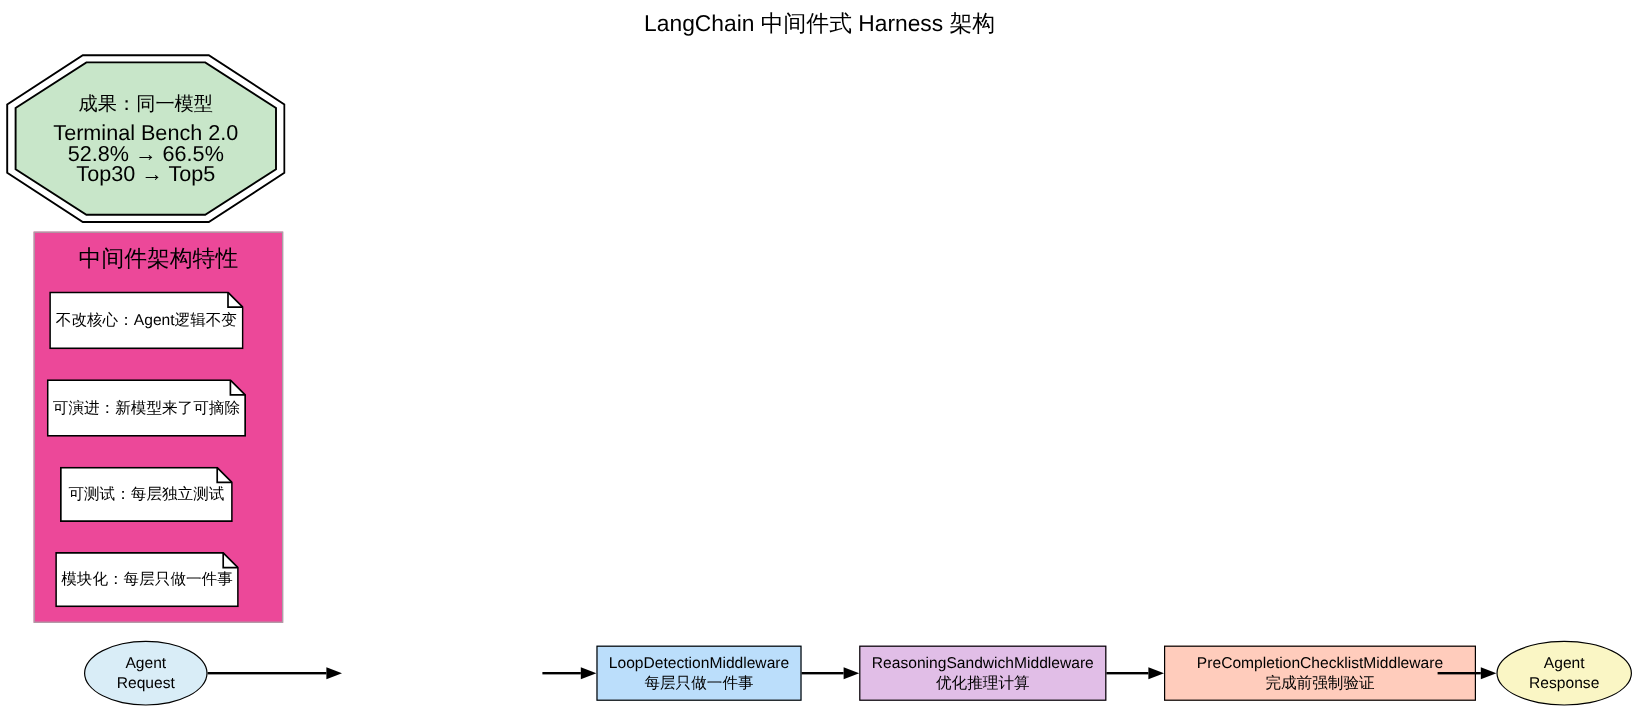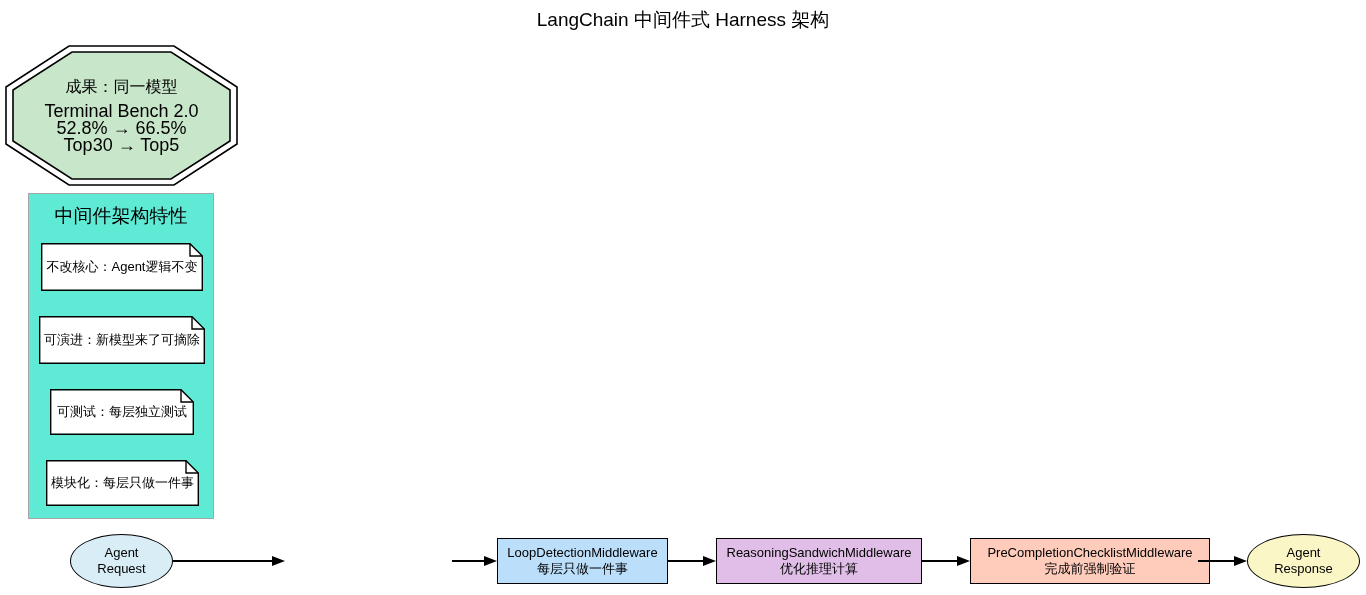--- a/index.html
+++ b/index.html
@@ -8,22 +8,22 @@
   .title{position:absolute;top:7px;left:0;right:0;text-align:center;font-size:19px;}
 
   
   .octagon{position:absolute;left:5px;top:45px;width:233px;height:141px;}
   .octagon svg{position:absolute;left:0;top:0;}
   .oct-text{position:absolute;inset:0;display:flex;flex-direction:column;align-items:center;justify-content:center;}
   .oct-headline{font-size:16px;margin-bottom:5px;}
   .oct-line{font-size:18px;line-height:17px;}
 
   
-  .cluster{position:absolute;left:28px;top:193px;width:186px;height:326px;
-           background:#5eead4;border:1px solid #A6A6A6;box-sizing:border-box;}
+  .cluster{position:absolute;left:28px;top:193px;width:208px;height:326px;
+           background:#ec4899;border:1px solid #A6A6A6;box-sizing:border-box;}
   .cluster-title{position:absolute;top:9px;left:0;right:0;text-align:center;font-size:19px;}
   .note{position:absolute;}
   .note svg{position:absolute;left:0;top:0;}
   .note-label{position:absolute;inset:0;display:flex;align-items:center;justify-content:center;
               font-size:13px;white-space:nowrap;}
 
   
   .node{position:absolute;display:flex;flex-direction:column;align-items:center;justify-content:center;
         text-align:center;border:1.4px solid #000;box-sizing:border-box;background:#fff;}
   .node .ln{font-size:13px;line-height:16.5px;white-space:nowrap;}
@@ -108,21 +108,21 @@
 
   <div class="arrow" style="left:668px;top:560px;width:35px"></div>
 
   <div class="node" style="left: 716px; top: 538px; width: 206px; height: 46px; background: rgb(225, 190, 231);">
     <div class="ln">ReasoningSandwichMiddleware</div>
     <div class="ln">优化推理计算</div>
   </div>
 
   <div class="arrow" style="left:922px;top:560px;width:35px"></div>
 
-  <div class="node" style="left: 970px; top: 538px; width: 240px; height: 46px; background: rgb(255, 204, 188);">
+  <div class="node" style="left: 970px; top: 538px; width: 260px; height: 46px; background: rgb(255, 204, 188);">
     <div class="ln">PreCompletionChecklistMiddleware</div>
     <div class="ln">完成前强制验证</div>
   </div>
 
   <div class="arrow" style="left:1198px;top:560px;width:36px"></div>
 
   <div class="node ellipse" style="left: 1247px; top: 534px; width: 113px; height: 54px; background: rgb(250, 246, 197);">
     <div class="ln">Agent</div>
     <div class="ln">Response</div>
   </div>

